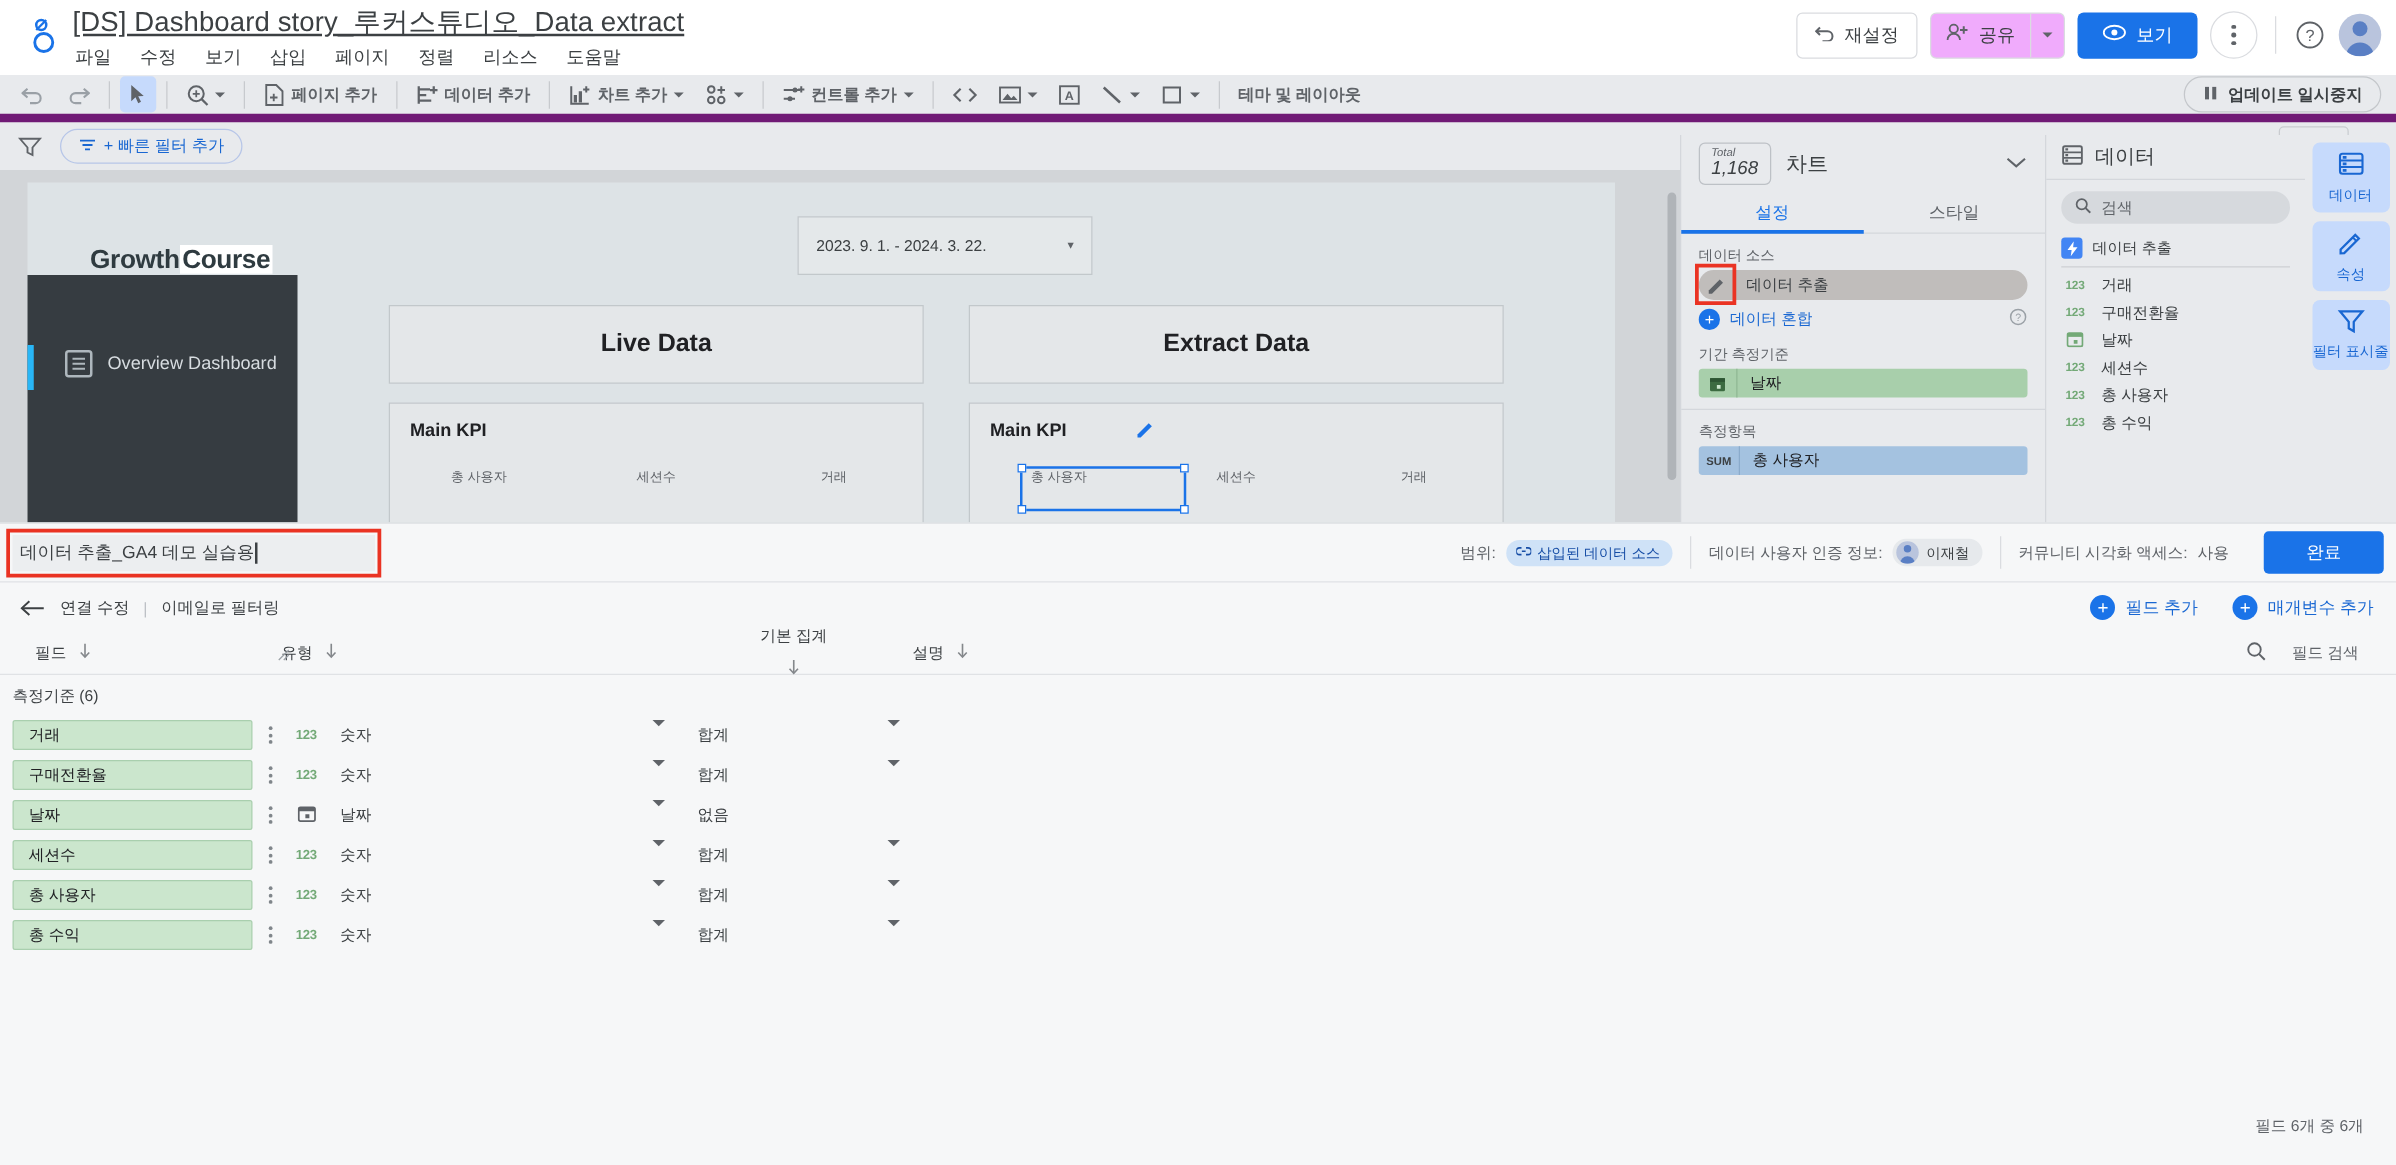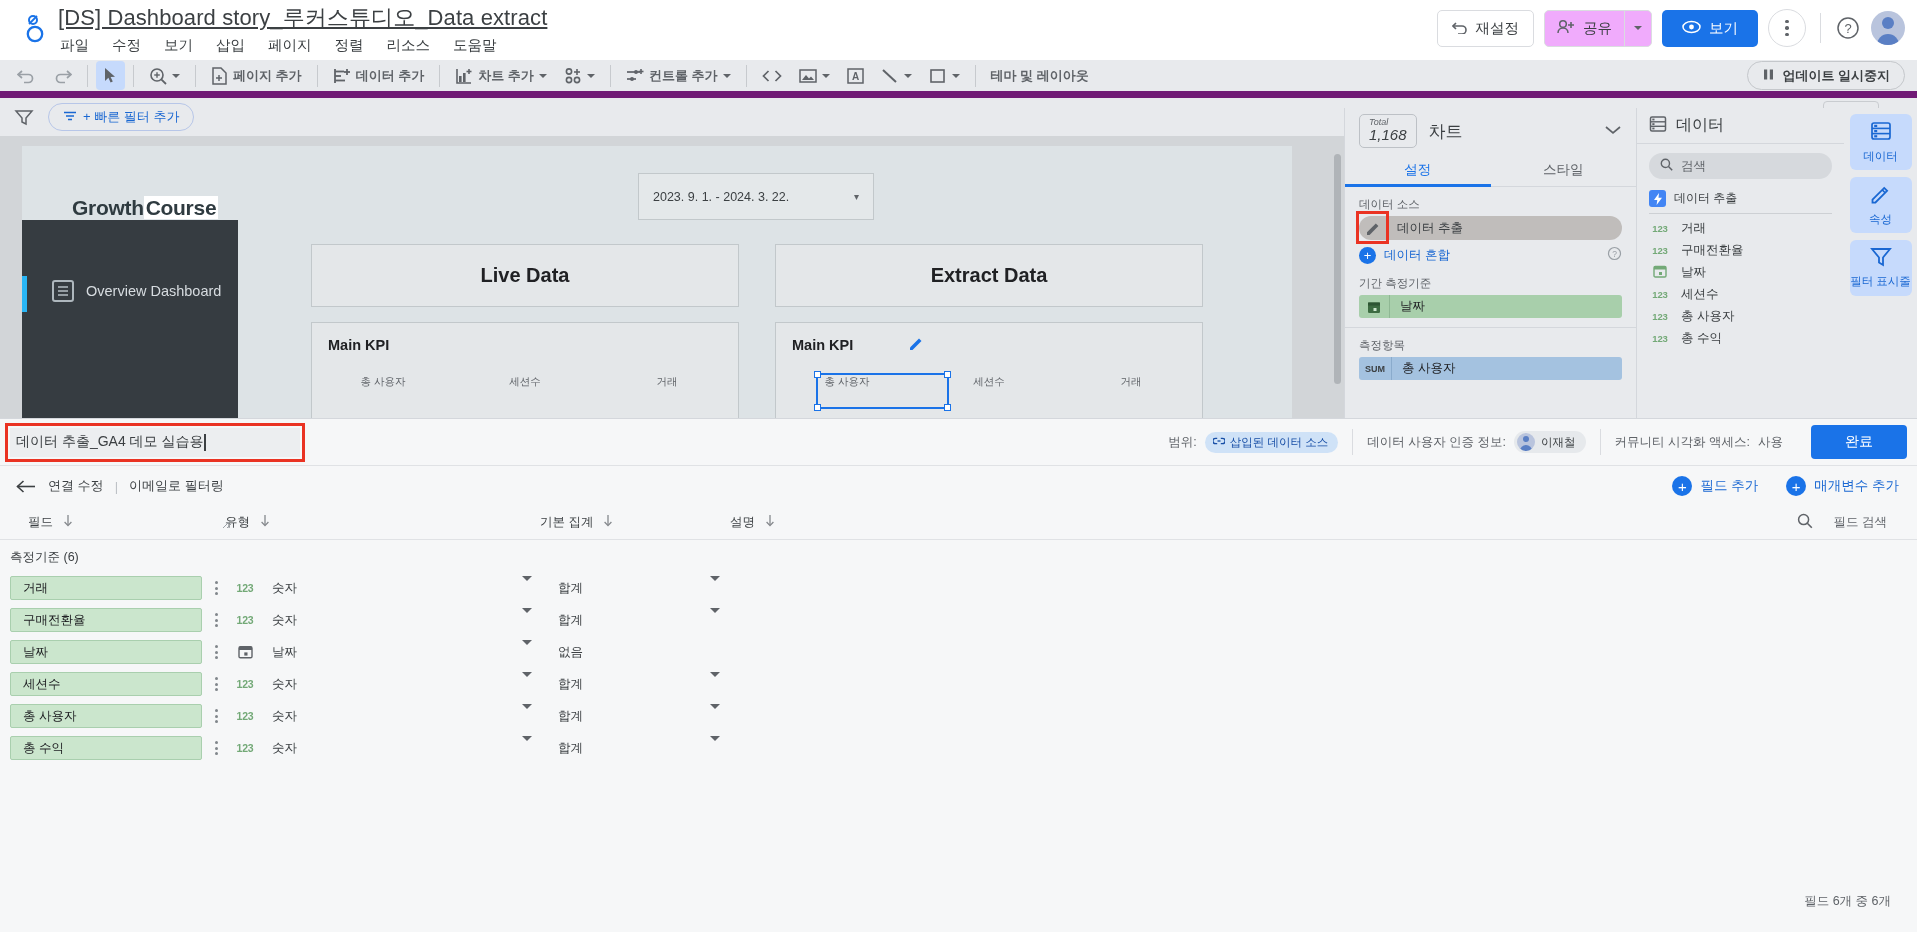--- a/index.html
+++ b/index.html
@@ -145,21 +145,21 @@
   .sub-left { display:flex; align-items:center; gap:11px; font-size:13px; color:#3c4043;}
   .sub-left .lnk { cursor:pointer; }
   .sub-right { position:absolute; right:18px; display:flex; align-items:center; gap:28px;}
   .add-btn { display:flex; align-items:center; gap:8px; color:#1967d2; font-size:13.5px; cursor:pointer;}
   .add-circ { width:20px;height:20px;border-radius:50%;background:#1a73e8;color:#fff;display:flex;align-items:center;justify-content:center;font-size:15px;line-height:1;}
 
   .tbl-head { height:34px; display:flex; align-items:center; border-bottom:1px solid #e0e2e5; font-size:12.5px; color:#3c4043; position:relative;}
   .th { display:flex; align-items:center; gap:9px; cursor:pointer;}
   .col-field { width:220px; padding-left:28px;}
   .col-type { width:320px; padding-left:5px;}
-  .col-agg { width:190px; }
+  .col-agg { width:190px;flex-direction:column; }
   .col-desc { flex:1; }
   .tbl-search { position:absolute; right:30px; display:flex; align-items:center; gap:21px; color:#5f6368; font-size:12.5px;}
   .grp-label { padding:9px 0 6px 10px; font-size:12.5px; color:#3c4043;}
   .frow { height:32px; display:flex; align-items:center; position:relative; }
   .fchip { margin-left:10px; width:192px; height:24px; background:#cbe6cd; border:1px solid #a9cfae; border-radius:2px; display:flex; align-items:center; padding-left:12px; font-size:12.5px; color:#202124;}
   .fkebab { width:28px; display:flex; flex-direction:column; align-items:center; gap:2.5px; cursor:pointer;}
   .fkebab i { width:3px;height:3px;border-radius:50%;background:#80868b;display:block;}
   .ftype { width:320px; display:flex; align-items:center; gap:12px; position:relative; }
   .ftype .ticon { width:30px; text-align:center; font-size:10.5px; font-weight:700; color:#73a977; letter-spacing:-.2px;}
   .ftype .tname { font-size:12.5px; color:#3c4043;}

